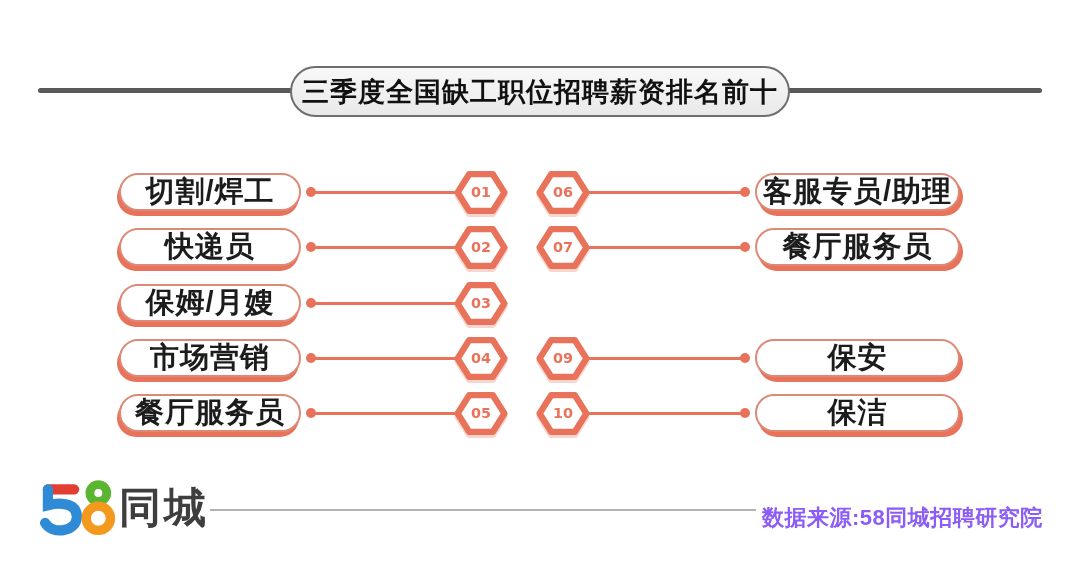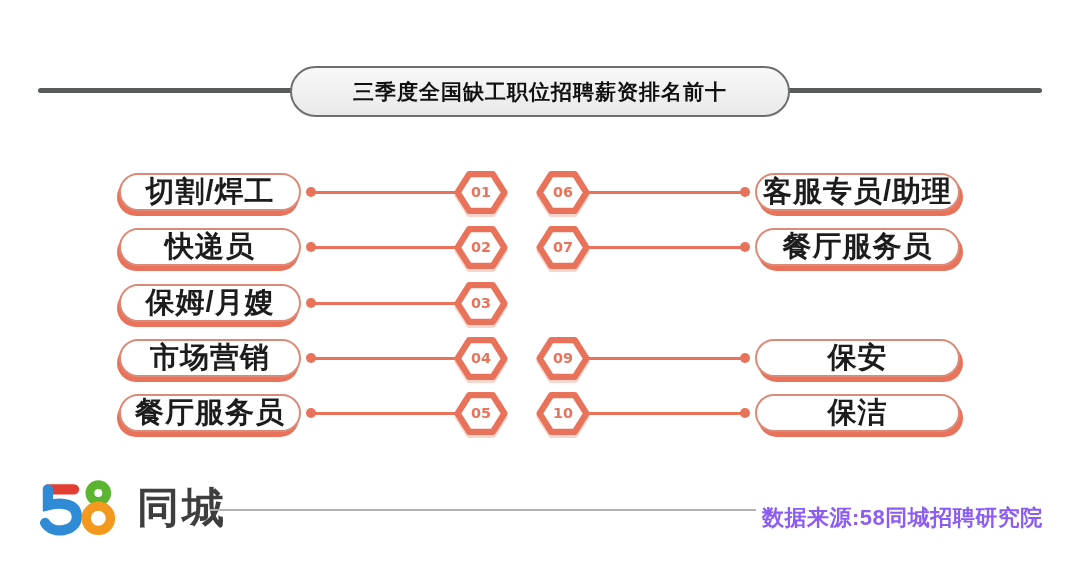--- a/index.html
+++ b/index.html
@@ -7,21 +7,21 @@
     position:relative;width:1080px;height:576px;background:#ffffff;overflow:hidden;
     font-family:"Liberation Sans","DejaVu Sans",sans-serif;
   }
   
   .title-line{position:absolute;left:38px;top:88px;width:1004px;height:5px;background:#58595B;border-radius:3px;}
   .title-pill{
     position:absolute;left:290px;top:66px;width:500px;height:51px;box-sizing:border-box;
     background:linear-gradient(180deg,#f8f8f8,#e9e9e9);
     border:2px solid #6e6e6e;border-radius:27px;
     display:flex;align-items:center;justify-content:center;
-    font-size:21px;font-weight:bold;color:#111;letter-spacing:1px;
+    font-size:27px;font-weight:bold;color:#111;letter-spacing:1px;
   }
   
   .row{position:absolute;height:48px;display:flex;align-items:center;}
   .row-left{left:119px;width:389px;}
   .row-right{left:536px;width:424px;}
   .pill{
     box-sizing:border-box;height:38px;background:#ffffff;
     border:2px solid #DC8A77;border-radius:20px;
     display:flex;align-items:center;justify-content:center;
     font-size:29px;font-weight:bold;color:#1c1c1c;letter-spacing:1px;
@@ -38,21 +38,21 @@
   .hexpoly{fill:#ffffff;stroke:#E8735A;stroke-width:7;stroke-linejoin:round;}
   .hexnum{fill:#E8735A;font-size:16px;font-weight:bold;text-anchor:middle;
           font-family:"DejaVu Sans","Liberation Sans",sans-serif;}
   
   .logo{position:absolute;left:33px;top:477px;height:62px;display:flex;align-items:center;}
   .logo58{width:84px;height:58px;}
   .l5red{fill:none;stroke:#E23E31;stroke-width:11;stroke-linecap:round;}
   .l5blue{fill:none;stroke:#2F8BD6;stroke-width:11;stroke-linecap:round;}
   .l8green{fill:none;stroke:#5CB531;stroke-width:9.5;}
   .l8orange{fill:none;stroke:#F2991E;stroke-width:10;}
-  .logoword{font-size:42px;font-weight:bold;color:#3e3e3e;letter-spacing:3px;margin-left:20px;text-align:right;}
+  .logoword{font-size:42px;font-weight:bold;color:#3e3e3e;letter-spacing:3px;margin-left:2px;text-align:right;}
   .footer-line{position:absolute;left:210px;top:509px;width:546px;height:2px;background:#b2b2b2;}
   .source{position:absolute;left:762px;top:503px;font-size:22px;font-weight:600;color:#8b5cf6;letter-spacing:0.5px;}
 </style>
 </head>
 <body>
 
 <div class="stage">
 
   <div class="title-line"></div>
   <div class="title-pill">三季度全国缺工职位招聘薪资排名前十</div>

